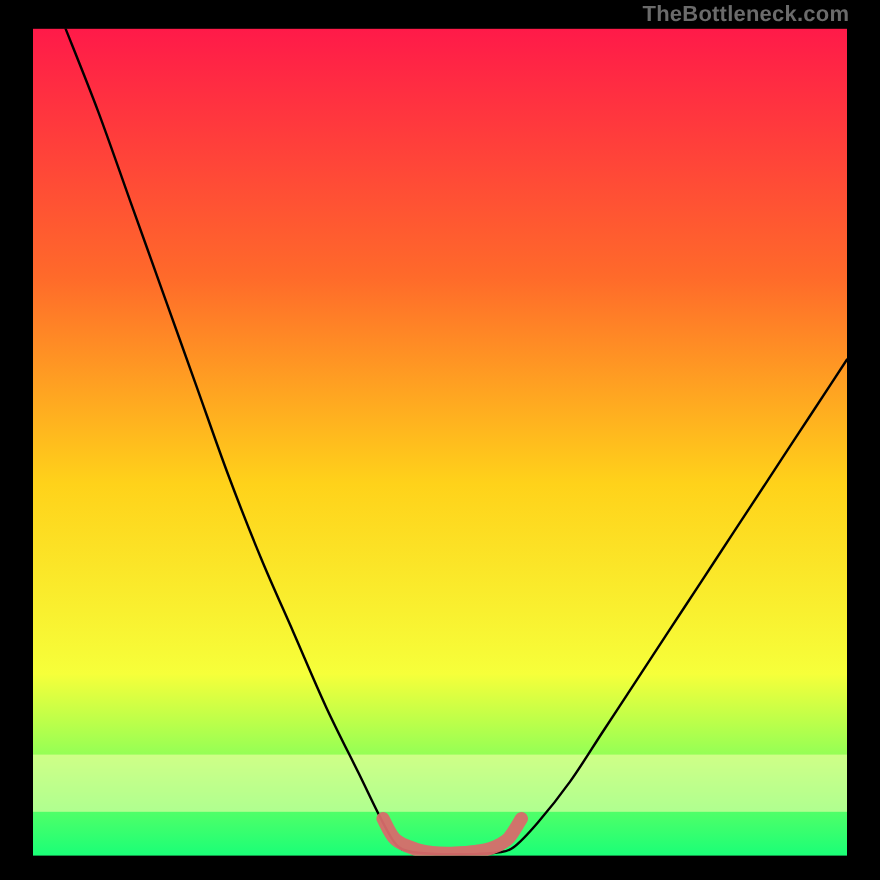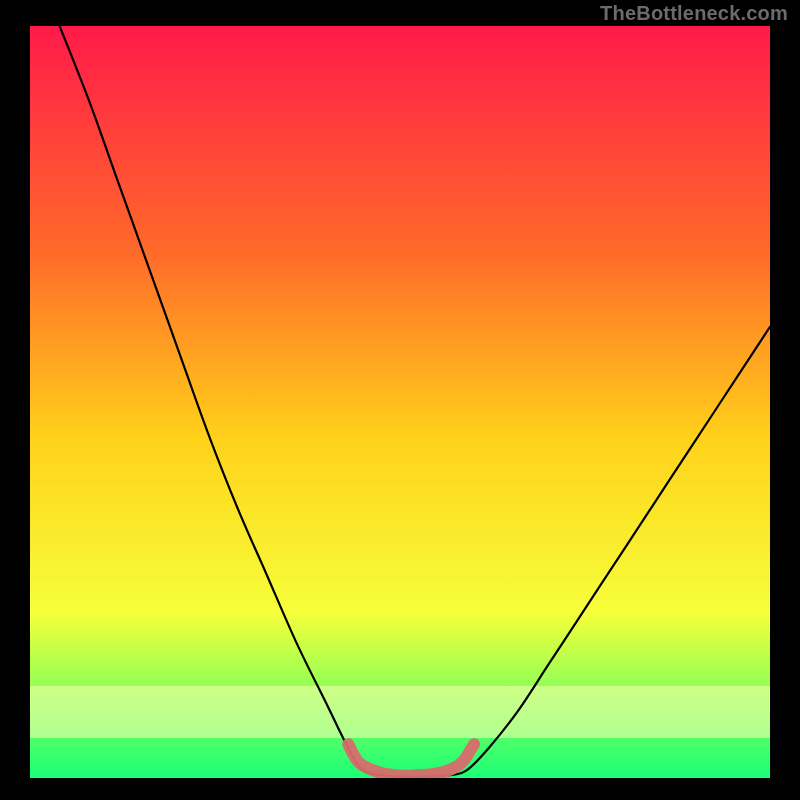--- a/index.html
+++ b/index.html
@@ -12,21 +12,21 @@
   }
   .frame {
     position: relative;
     width: 800px;
     height: 800px;
     background: #000;
   }
   .watermark {
     position: absolute;
     top: 2px;
-    right: 12px;
+    right: 28px;
     font-family: Arial, Helvetica, sans-serif;
     font-size: 20px;
     font-weight: 600;
     color: #6b6b6b;
     letter-spacing: 0.2px;
     z-index: 10;
   }
   svg.plot {
     position: absolute;
     left: 30px;

